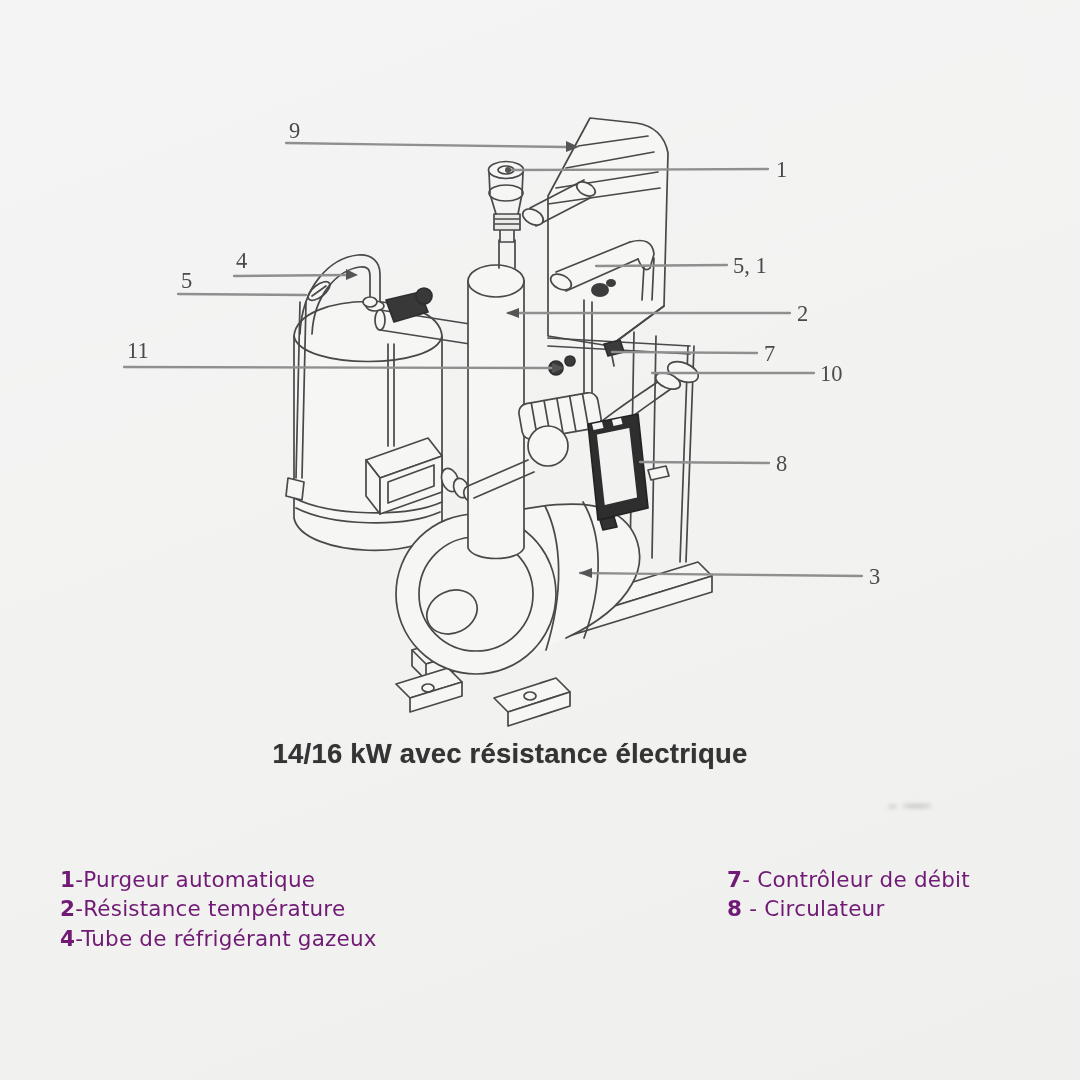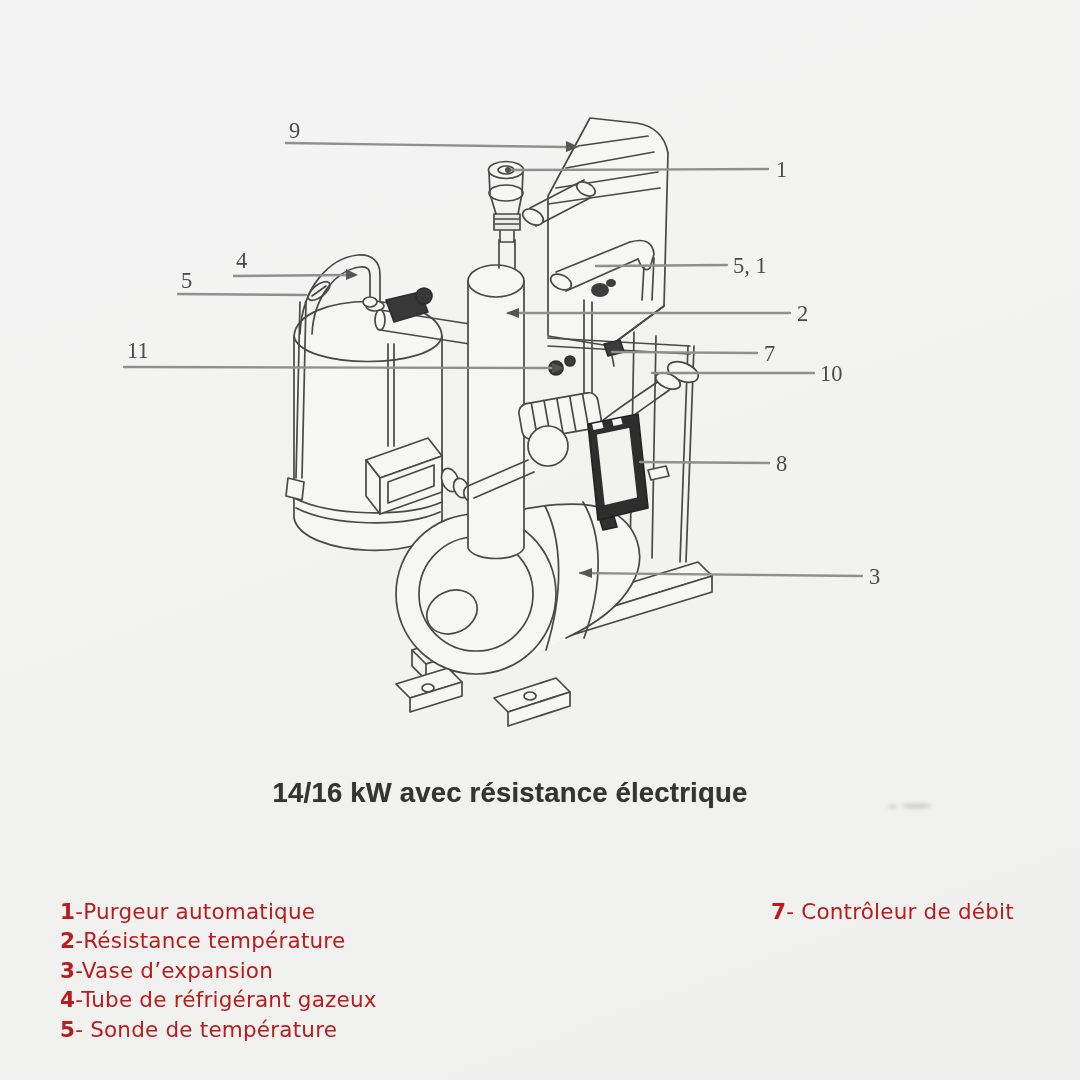--- a/index.html
+++ b/index.html
@@ -6,34 +6,34 @@
   body{
     width:1080px;height:1080px;
     background:linear-gradient(160deg,#f4f4f4 0%,#f2f2f1 55%,#efefee 100%);
     font-family:"DejaVu Sans",sans-serif;
     position:relative;overflow:hidden;
     -webkit-font-smoothing:antialiased;
   }
   .stage{position:absolute;inset:0;}
   .diagram-svg{position:absolute;left:0;top:0;}
   .caption{
-    position:absolute;left:510px;top:777px;transform:translateX(-50%);
+    position:absolute;left:510px;top:738px;transform:translateX(-50%);
     white-space:nowrap;
     font-family:"Liberation Sans",sans-serif;
     font-size:27.5px;font-weight:700;color:#343434;
     text-shadow:0 0 0.7px rgba(40,40,40,.55);
     letter-spacing:.2px;
   }
   .legend-col{
-    position:absolute;top:897px;
-    font-size:21.5px;color:#b91c1c;line-height:29.4px;
+    position:absolute;top:865px;
+    font-size:21.5px;color:#701a75;line-height:29.4px;
     letter-spacing:.2px;white-space:nowrap;
   }
   .legend-col.left{left:60px;}
-  .legend-col.right{left:727px;margin-left:44px;}
+  .legend-col.right{left:727px;}
   .lg-num{font-weight:700;}
   .smudge{
     position:absolute;left:888px;top:802px;width:48px;height:8px;
     filter:blur(2px);opacity:.45;
   }
   .smudge i{position:absolute;background:#8f8f8f;border-radius:50%;}
   .smudge i.a{left:0;top:3px;width:9px;height:3px;}
   .smudge i.b{left:14px;top:2px;width:30px;height:4px;}
 </style>
 </head>
@@ -220,21 +220,20 @@
   <div class="caption">14/16 kW avec résistance électrique</div>
 
   <div class="smudge">
       <i class="a"></i>
       <i class="b"></i>
     </div>
 
   <div class="legend-col left">
     <div class="lg-row"><span class="lg-num">1</span><span>-Purgeur automatique</span></div>
     <div class="lg-row"><span class="lg-num">2</span><span>-Résistance température</span></div>
-    <div class="lg-row"><span class="lg-num">3</span><span>-Vase d’expansion</span></div>
     <div class="lg-row"><span class="lg-num">4</span><span>-Tube de réfrigérant gazeux</span></div>
-    <div class="lg-row"><span class="lg-num">5</span><span>- Sonde de température</span></div>
   </div>
   <div class="legend-col right">
     <div class="lg-row"><span class="lg-num">7</span><span>- Contrôleur de débit</span></div>
+    <div class="lg-row"><span class="lg-num">8</span><span> - Circulateur</span></div>
   </div>
 
 </div>
 
 </body></html>

